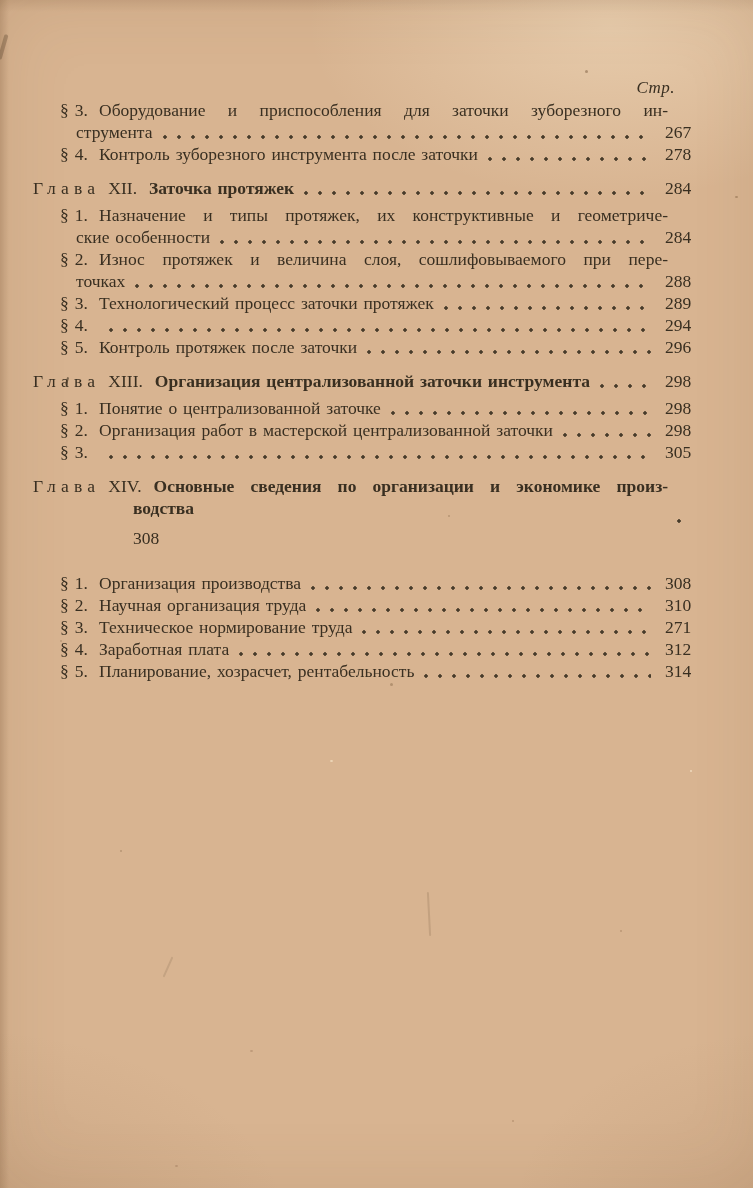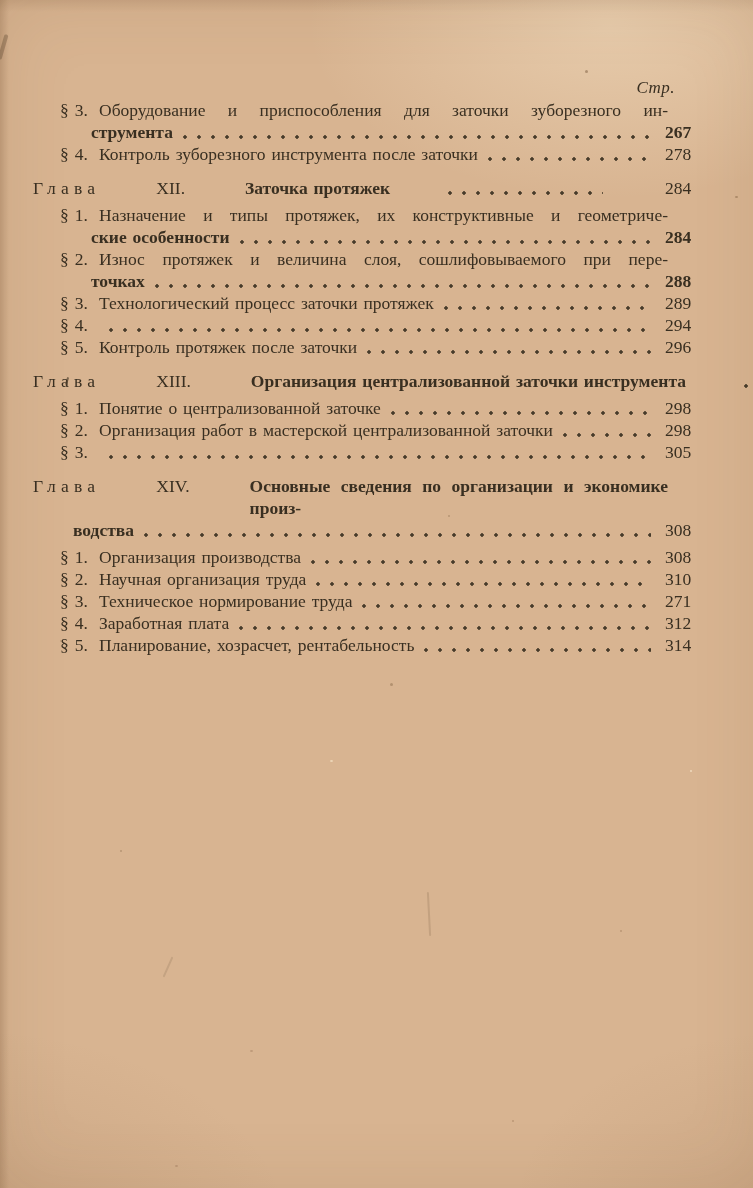--- a/index.html
+++ b/index.html
@@ -30,23 +30,23 @@
   }
   .toc {
     position: absolute;
     left: 33px;
     right: 56px;
     top: 99px;
     font-size: 17.5px;
   }
   .row { display: flex; align-items: baseline; line-height: 22px; word-spacing: 1.5px; }
   .sec { margin-left: 27px; }
-  .cont-sec { margin-left: 58px; font-weight: bold; }
-  .cont-ch { margin-left: 40px; }
-  .chapter { margin-top: 12px; gap: 48px; }
+  .cont-sec { margin-left: 43px; }
+  .cont-ch { margin-left: 100px; flex-direction: column; }
+  .chapter { margin-top: 12px; }
   .after-ch { margin-top: 5px; }
   .prefix { flex: 0 0 39px; white-space: nowrap; }
   .txt { white-space: nowrap; }
   .bold { font-weight: bold; }
   .jtxt {
     flex: 1 1 auto;
     margin-right: 37px;
     text-align: justify;
     text-align-last: justify;
     white-space: normal;

